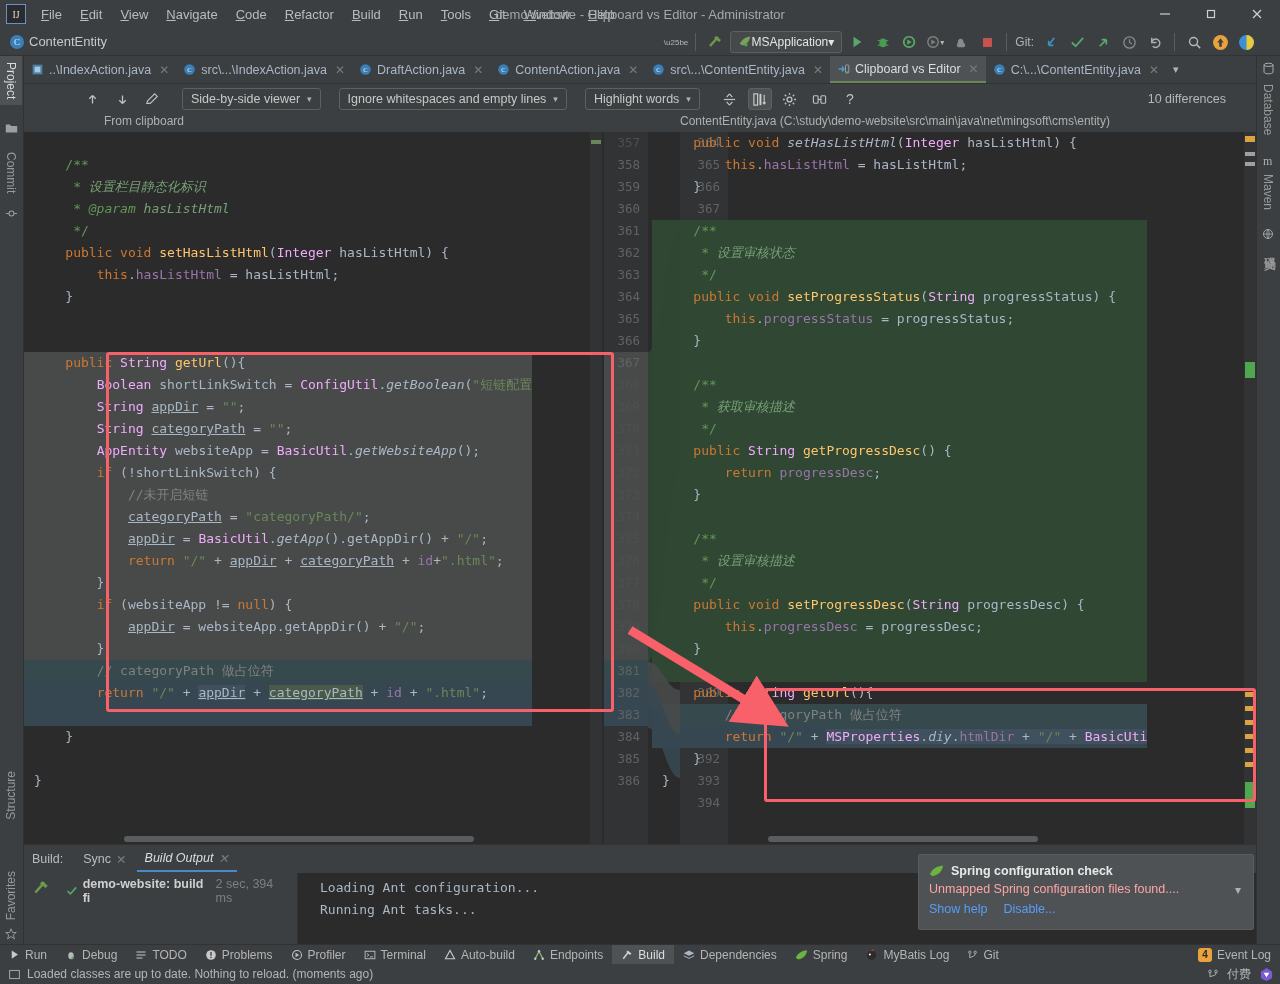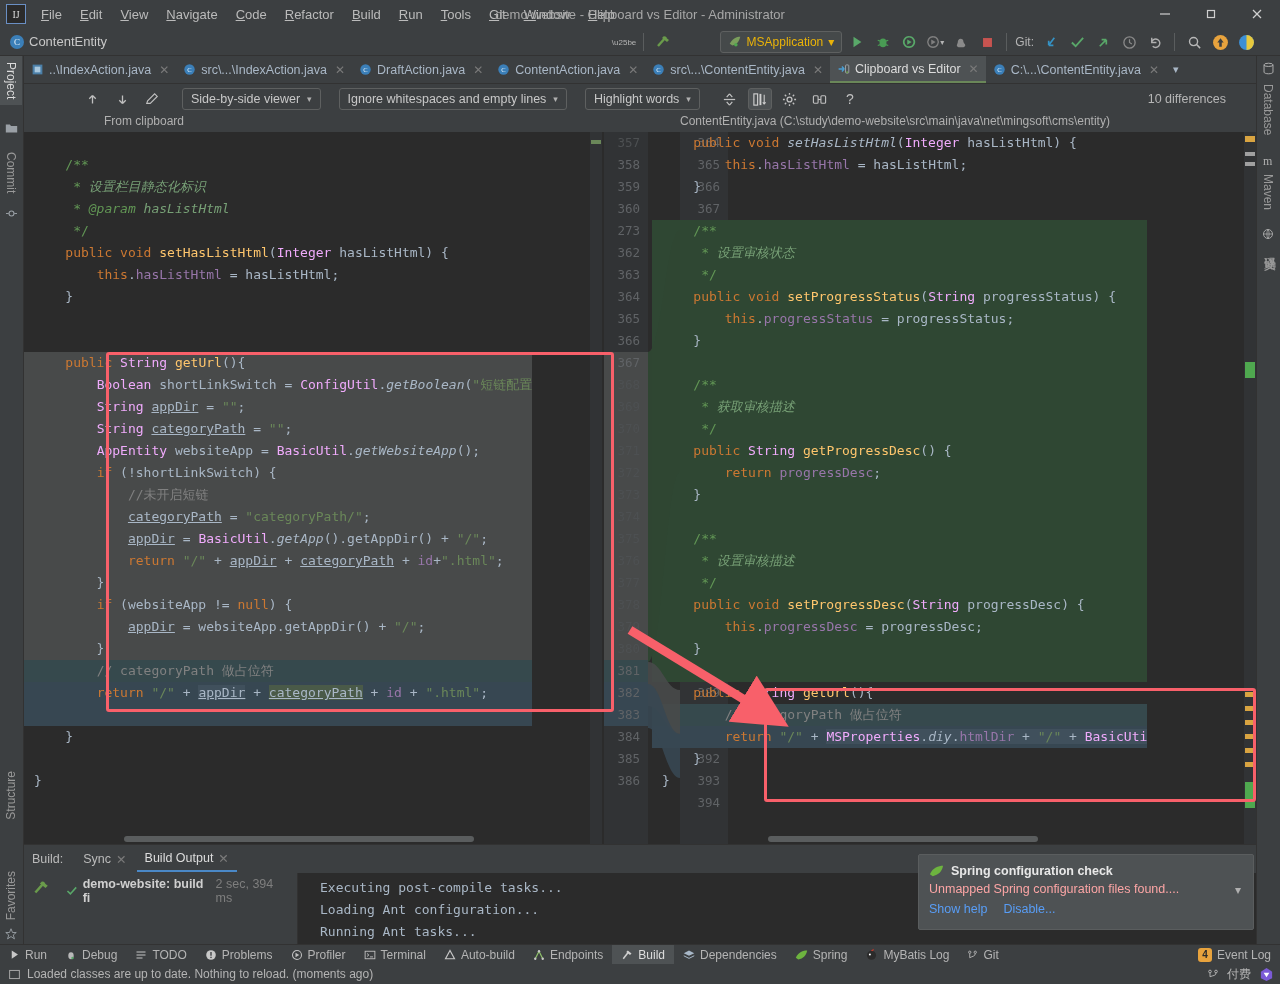--- a/index.html
+++ b/index.html
@@ -61,23 +61,23 @@
   .nav-right {
     position: absolute; right: 0; top: 0; height: 28px;
     display: flex; align-items: center; gap: 4px; padding-right: 23px;
   }
   .tbtn {
     width: 22px; height: 22px; display: flex; align-items: center;
     justify-content: center; font-size: 13px; color: #b4b4b4;
     border-radius: 3px;
   }
   .runcfg {
-    display: flex; align-items: center; gap: 5px; height: 22px;
+    display: flex; align-items: center; height: 22px;
     padding: 0 7px; border: 1px solid #5e6060; border-radius: 3px;
-    background: #45494a; font-size: 12px; color: #eab308; margin-left: 42px;
+    background: #45494a; font-size: 12px; color: #e5e5e5;
   }
   .vsep { width: 1px; height: 18px; background: #5a5d5e; margin: 0 4px; }
   .git-label { font-size: 12px; color: #b4b4b4; margin-right: 2px; }
 
   
   .tabbar {
     position: absolute; top: 56px; left: 24px; width: 1232px; height: 28px;
     background: #3c3f41; display: flex; align-items: stretch;
     border-bottom: 1px solid #323232; overflow: hidden;
   }
@@ -206,21 +206,21 @@
   
   .buildpanel {
     position: absolute; top: 844px; left: 24px; width: 1232px; height: 100px;
     background: #3c3f41; border-top: 1px solid #323232;
   }
   .buildtabs {
     height: 28px; display: flex; align-items: center; gap: 2px;
     padding-left: 8px; font-size: 12.5px; color: #bbbbbb;
   }
   .btab { padding: 4px 8px; display: flex; align-items: center; gap: 5px; }
-  .btab.active { border-bottom: 2px solid #4a88c7; color: #dddddd; }
+  .btab.active { border-bottom: 2px solid #4a88c7; color: #dddddd; font-style: italic; }
   .btab .x { color: #7a7a7a; }
   .buildbody { position: absolute; top: 28px; left: 0; width: 1232px; height: 72px; display: flex; }
   .buildtree {
     width: 274px; height: 72px; background: #3c3f41; position: relative;
     border-right: 1px solid #323232;
   }
   .treeitem {
     display: flex; align-items: center; gap: 5px; padding: 4px 6px;
     font-size: 12.5px; color: #cfcfcf; margin-left: 36px;
   }
@@ -639,21 +639,21 @@
 
     <div class="pane pane-left">
       <div class="code" id="left-code"><div class="cl bg-none">&nbsp;</div><div class="cl bg-none">    <span class="doc">/**</span></div><div class="cl bg-none">     <span class="doc">* </span><span class="doct">设置栏目静态化标识</span></div><div class="cl bg-none">     <span class="doc">* </span><span class="tag">@param</span><span class="doct"> hasListHtml</span></div><div class="cl bg-none">     <span class="doc">*/</span></div><div class="cl bg-none">    <span class="kw">public void</span> <span class="mth">setHasListHtml</span>(<span class="typ">Integer</span> hasListHtml) {</div><div class="cl bg-none">        <span class="kw">this</span>.<span class="fld">hasListHtml</span> = hasListHtml;</div><div class="cl bg-none">    }</div><div class="cl bg-none">&nbsp;</div><div class="cl bg-none">&nbsp;</div><div class="cl bg-del">    <span class="kw">public</span> <span class="typ">String</span> <span class="mth">getUrl</span>(){</div><div class="cl bg-del">        <span class="typ">Boolean</span> shortLinkSwitch = <span class="typ">ConfigUtil</span>.<span class="sta">getBoolean</span>(<span class="str">"短链配置</span></div><div class="cl bg-del">        <span class="typ">String</span> <span class="und">appDir</span> = <span class="str">""</span>;</div><div class="cl bg-del">        <span class="typ">String</span> <span class="und">categoryPath</span> = <span class="str">""</span>;</div><div class="cl bg-del">        <span class="typ">AppEntity</span> websiteApp = <span class="typ">BasicUtil</span>.<span class="sta">getWebsiteApp</span>();</div><div class="cl bg-del">        <span class="kw">if</span> (!shortLinkSwitch) {</div><div class="cl bg-del">            <span class="cmt">//未开启短链</span></div><div class="cl bg-del">            <span class="und">categoryPath</span> = <span class="str">"categoryPath/"</span>;</div><div class="cl bg-del">            <span class="und">appDir</span> = <span class="typ">BasicUtil</span>.<span class="sta">getApp</span>().getAppDir() + <span class="str">"/"</span>;</div><div class="cl bg-del">            <span class="kw">return</span> <span class="str">"/"</span> + <span class="und">appDir</span> + <span class="und">categoryPath</span> + <span class="fld">id</span>+<span class="str">".html"</span>;</div><div class="cl bg-del">        }</div><div class="cl bg-del">        <span class="kw">if</span> (websiteApp != <span class="kw">null</span>) {</div><div class="cl bg-del">            <span class="und">appDir</span> = websiteApp.getAppDir() + <span class="str">"/"</span>;</div><div class="cl bg-del">        }</div><div class="cl bg-mod">        <span class="cmt">// categoryPath 做占位符</span></div><div class="cl bg-modline">        <span class="kw">return</span> <span class="str">"/"</span> + <span class="hl-word"><span class="und">appDir</span></span> + <span class="hl-word2"><span class="und">categoryPath</span></span> + <span class="fld">id</span> + <span class="str">".html"</span>;</div><div class="cl bg-modline">&nbsp;</div><div class="cl bg-none">    }</div><div class="cl bg-none">&nbsp;</div><div class="cl bg-none">}</div></div>
     </div>
 
     <div class="gutter gl-left" id="left-gutter">
         <div class="lnum dim bg-none">357</div>
         <div class="lnum bg-none">358</div>
         <div class="lnum bg-none">359</div>
         <div class="lnum bg-none">360</div>
-        <div class="lnum bg-none">273</div>
+        <div class="lnum bg-none">361</div>
         <div class="lnum bg-none">362</div>
         <div class="lnum bg-none">363</div>
         <div class="lnum bg-none">364</div>
         <div class="lnum bg-none">365</div>
         <div class="lnum bg-none">366</div>
         <div class="lnum bg-del">367</div>
         <div class="lnum dim bg-del">368</div>
         <div class="lnum dim bg-del">369</div>
         <div class="lnum dim bg-del">370</div>
         <div class="lnum dim bg-del">371</div>
@@ -782,21 +782,20 @@
         </div>
         <div class="treeitem">
           <svg width="12" height="12" viewBox="0 0 16 16">
               <path d="M2 8 L6 12 L14 3" stroke="#59a869" stroke-width="2.2" fill="none"></path>
             </svg>
           <b>demo-website: build fi</b>
           <span style="color:#7e7e7e;">2 sec, 394 ms</span>
         </div>
       </div>
       <div class="buildlog" id="build-log">
-          <div>Executing post-compile tasks...</div>
           <div>Loading Ant configuration...</div>
           <div>Running Ant tasks...</div>
         </div>
     </div>
   </div>
 
   <div class="notif">
     <div style="display:flex;align-items:center;gap:7px;">
       <svg width="15" height="15" viewBox="0 0 16 16">
           <path d="M1 12c3-7 9-9 14-9-1 6-5 10-11 11z" fill="#6db33f"></path>

